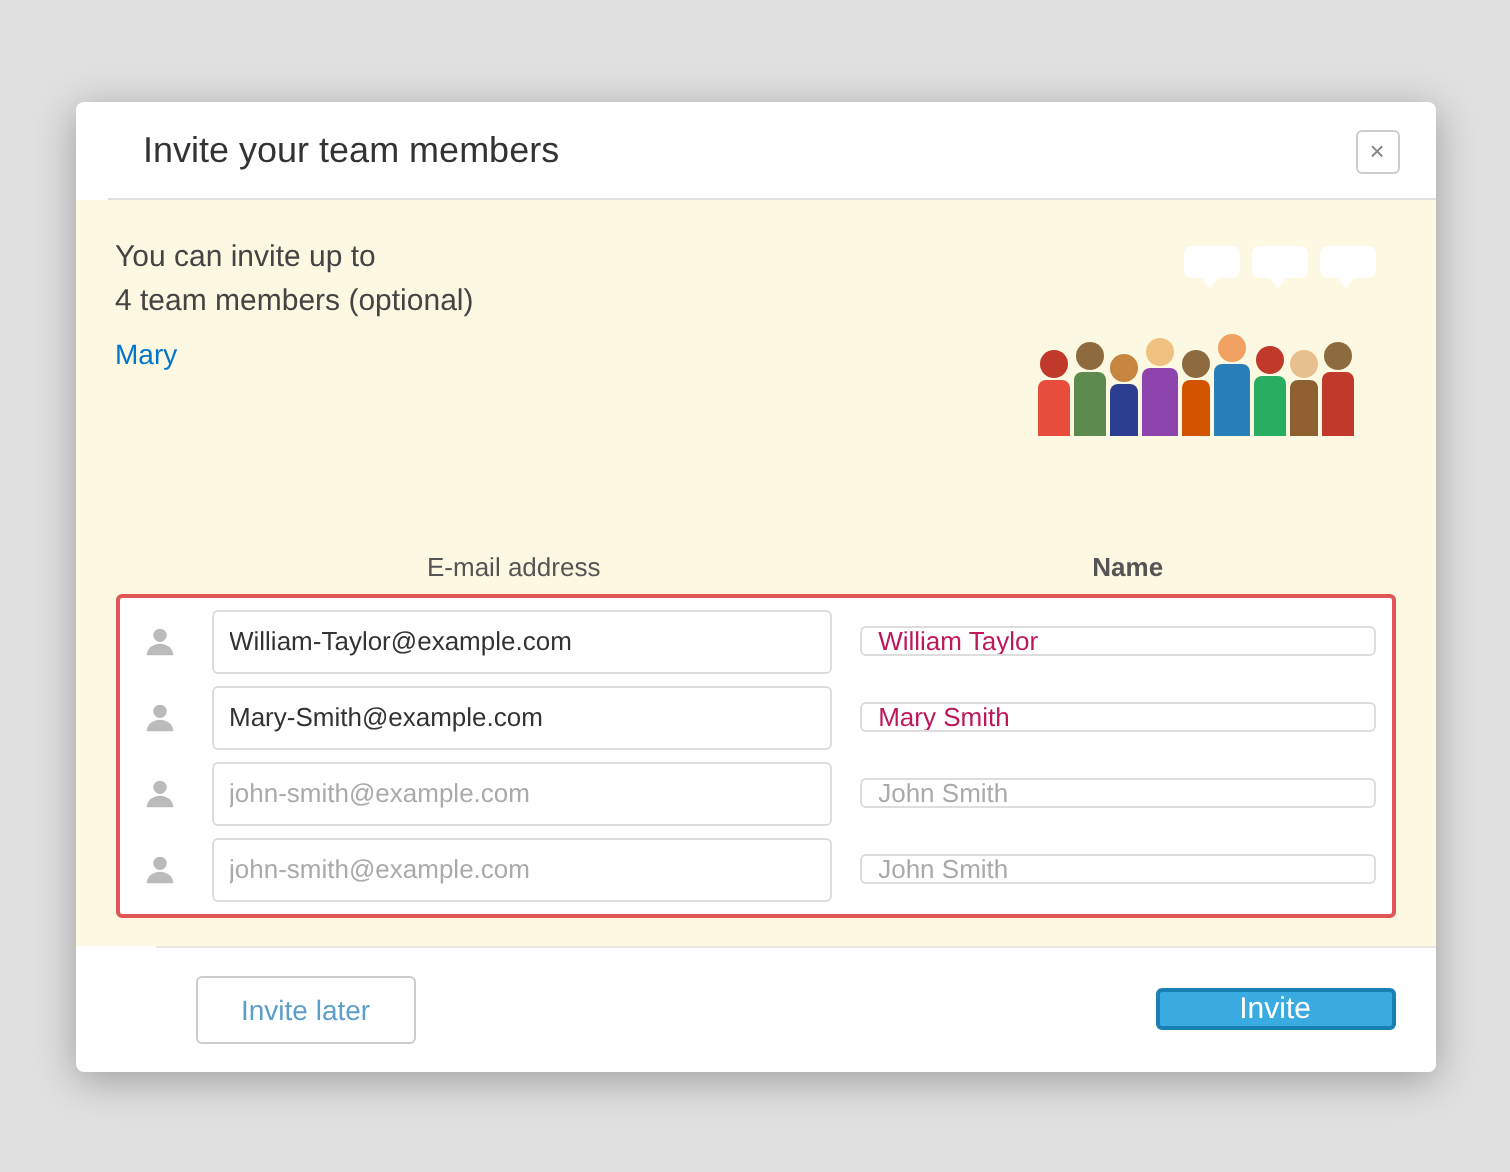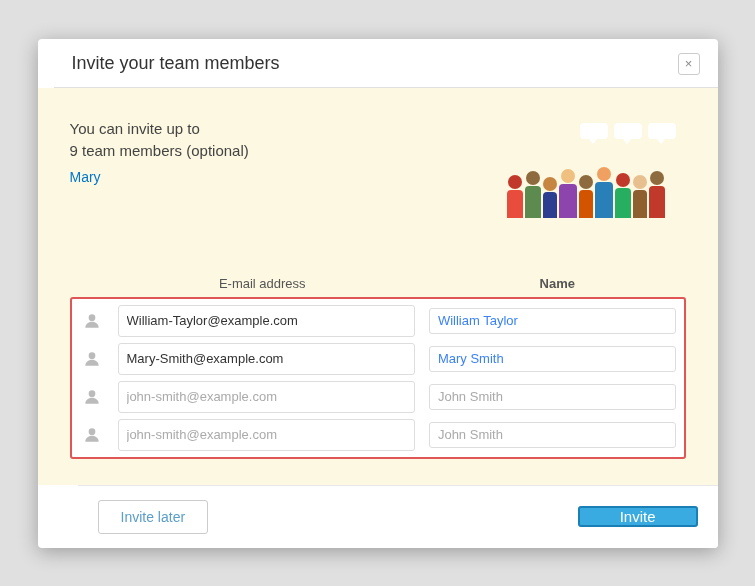--- a/index.html
+++ b/index.html
@@ -41,21 +41,21 @@
       cursor: pointer;
       color: #888;
       font-size: 13px;
       display: flex;
       align-items: center;
       justify-content: center;
       line-height: 1;
     }
     .dialog-body {
       background: #fdf8e1;
-      padding: 12px;
+      padding: 0;
     }
     .top-section {
       background: #fdf8e1;
       padding: 18px 20px 14px 20px;
       display: flex;
       align-items: flex-start;
       justify-content: space-between;
     }
     .top-text {
       flex: 1;
@@ -188,26 +188,26 @@
       font-size: 13px;
       color: #333;
       background: #fff;
       outline: none;
     }
     .email-input::placeholder {
       color: #aaa;
     }
     .name-input {
       flex: 0.9;
-      height: 26px;
+      height: 15px;
       border: 1px solid #ddd;
       border-radius: 3px;
       padding: 0 8px;
       font-size: 13px;
-      color: #3b82f6;
+      color: #be185d;
       background: #fff;
       outline: none;
     }
     .name-input::placeholder {
       color: #aaa;
     }
     .dialog-footer {
       background: #fff;
       padding: 14px 20px;
       display: flex;
@@ -244,21 +244,21 @@
   <div class="dialog-title-bar">
     <span class="dialog-title">Invite your team members</span>
     <button class="close-btn">×</button>
   </div>
 
   <div class="dialog-body">
 
     <div class="top-section">
       <div class="top-text">
         <p>You can invite up to</p>
-        <p>9 team members (optional)</p>
+        <p>4 team members (optional)</p>
         <a class="help-link">Mary</a>
       </div>
 
       <div class="illustration">
         <div class="speech-bubbles">
           <div class="bubble"></div>
           <div class="bubble"></div>
           <div class="bubble"></div>
         </div>
         <div class="people-group">

